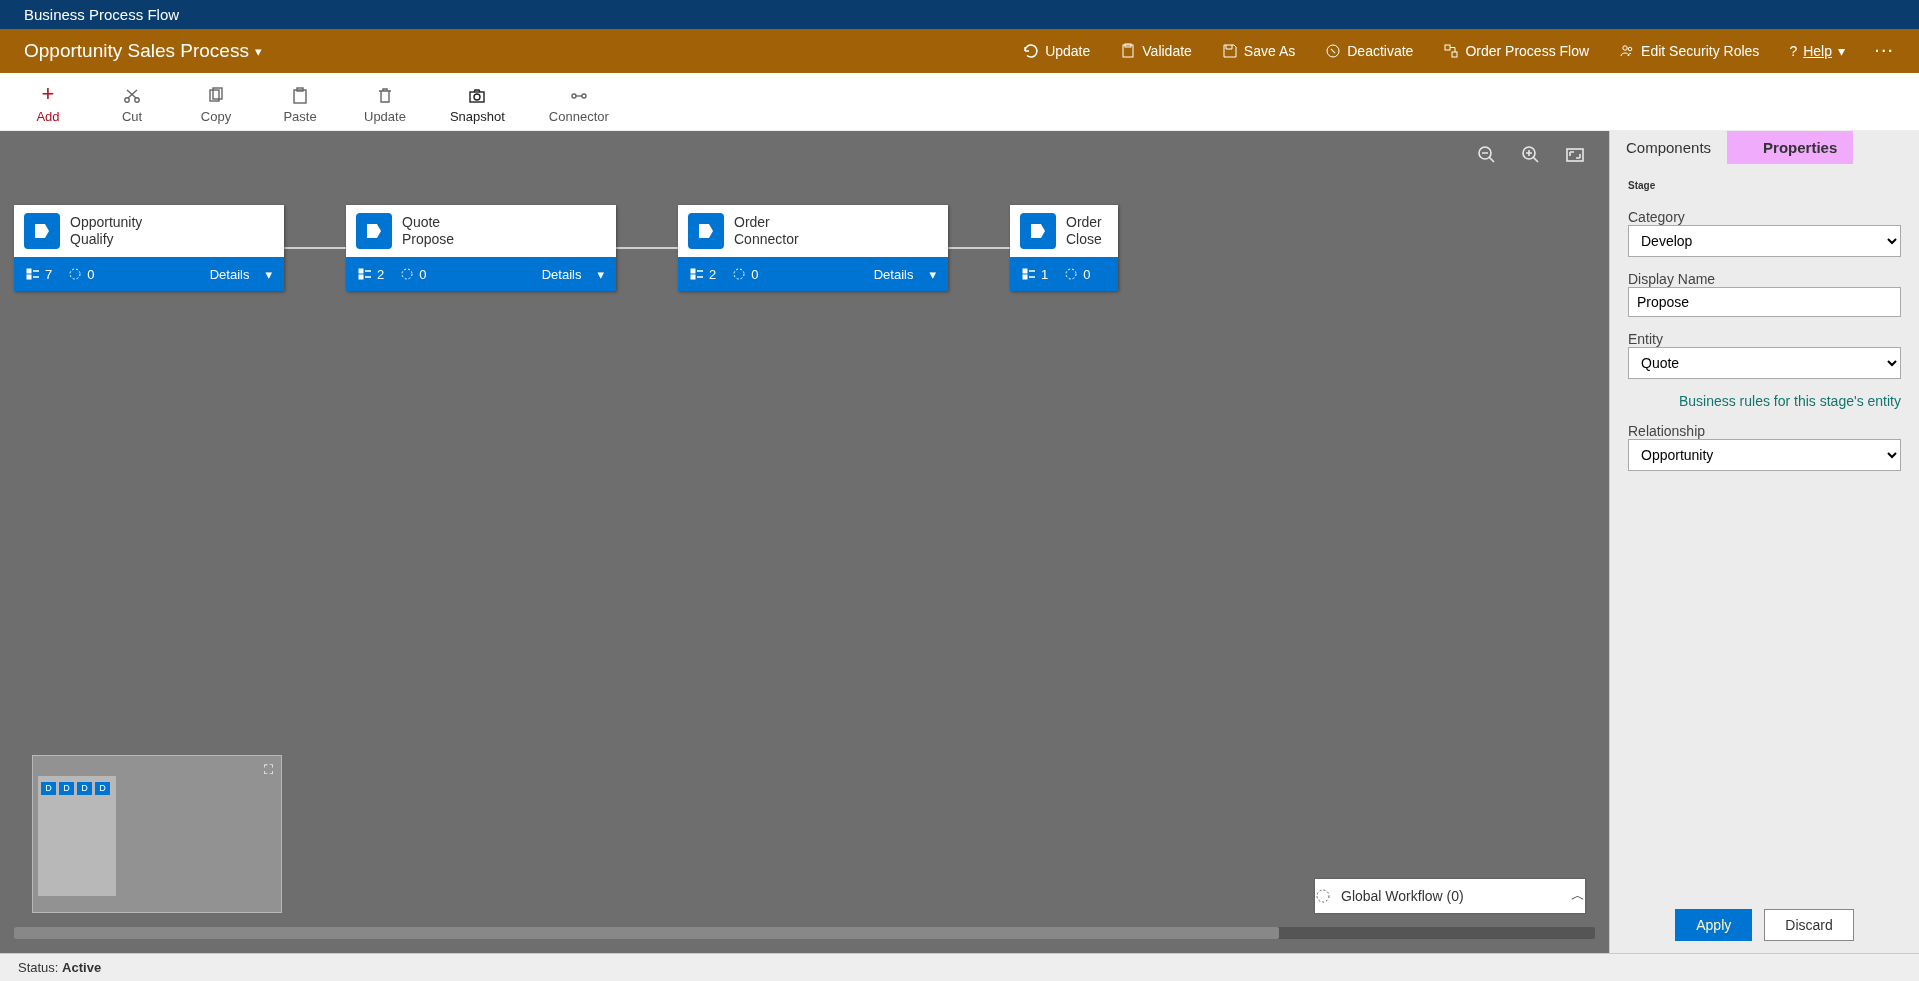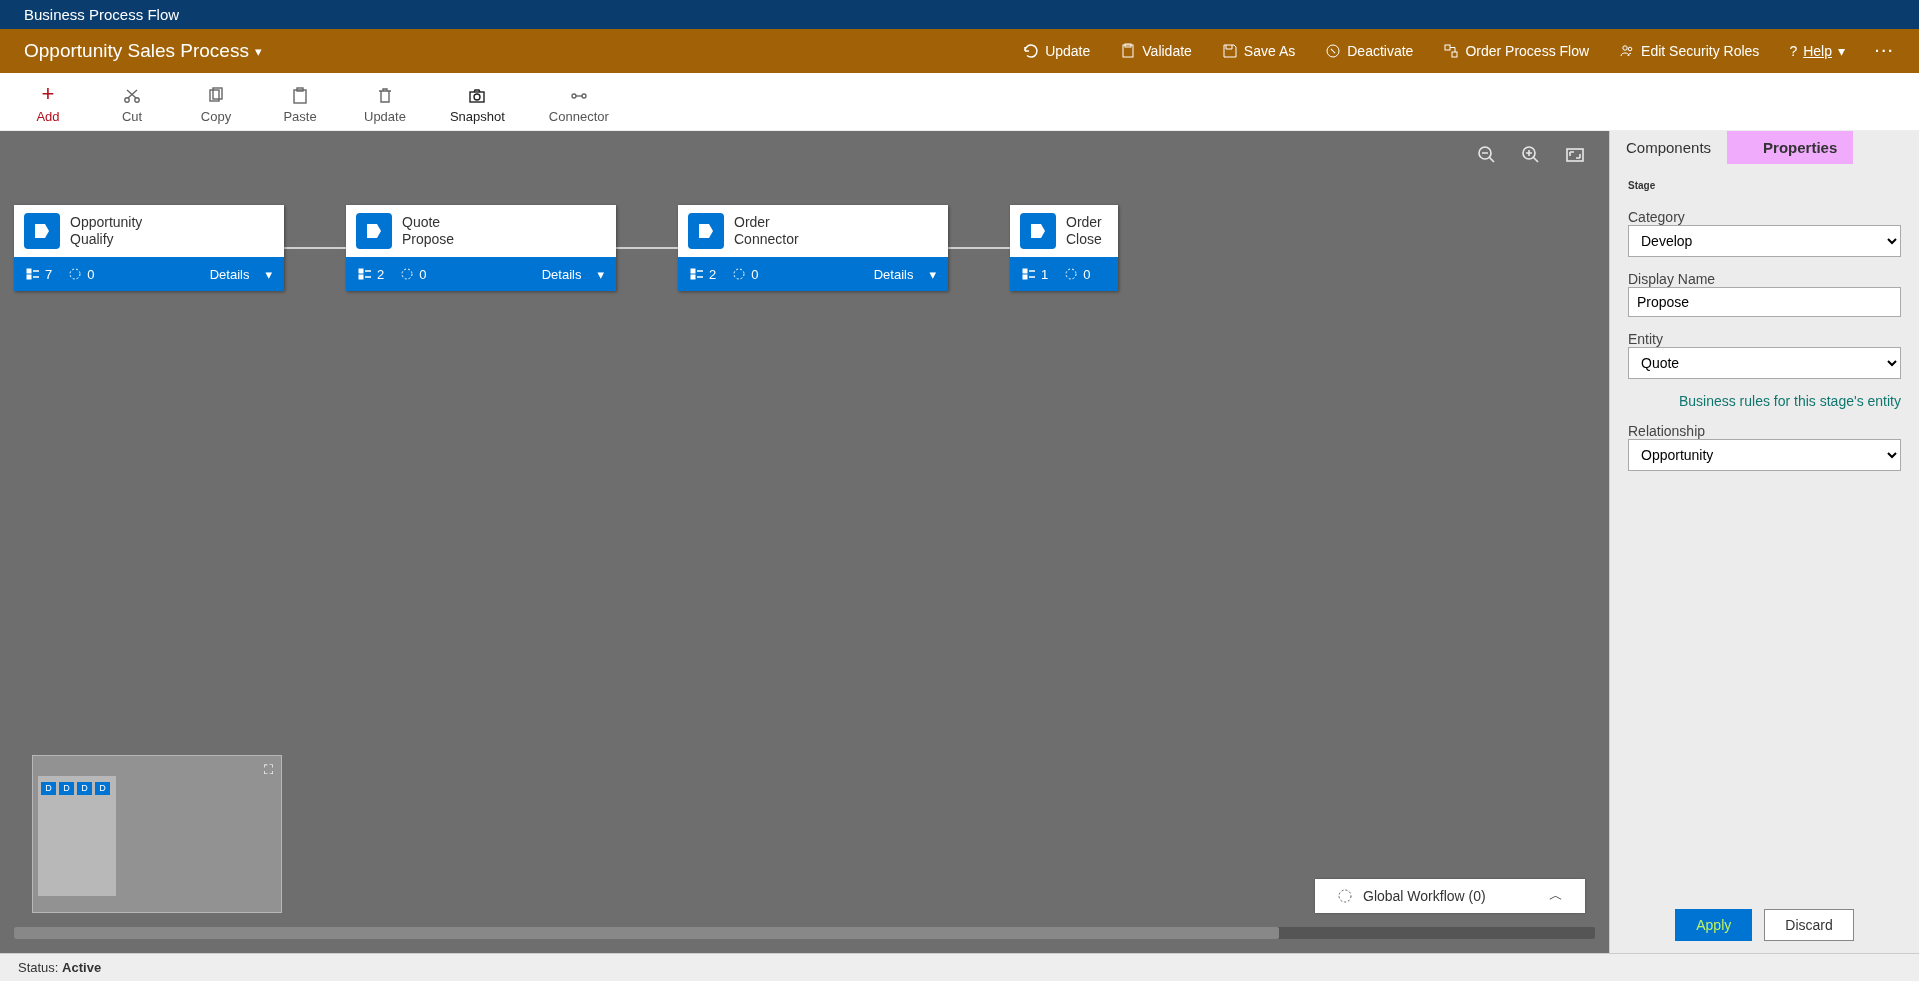--- a/index.html
+++ b/index.html
@@ -41,39 +41,39 @@
   .stage-bar .chip svg{ width:14px; height:14px; fill:#fff; stroke:#fff;}
   .stage-bar .det { margin-left:auto; display:flex; align-items:center; gap:16px; cursor:pointer;}
   .connector { width:62px; height:2px; background:#cfcfcf; flex-shrink:0; }
 
   .minimap { position:absolute; left:32px; bottom:40px; width:250px; height:158px; background:rgba(255,255,255,.25); border:1px solid rgba(255,255,255,.35); }
   .minimap .vp { position:absolute; top:20px; left:5px; width:78px; height:120px; background:rgba(255,255,255,.35); }
   .minimap .nodes { position:absolute; top:26px; left:8px; display:flex; gap:3px; }
   .minimap .nodes span { width:15px; height:13px; background:#0074d3; color:#fff; font-size:9px; text-align:center; line-height:13px; }
   .minimap .exp { position:absolute; top:6px; right:8px; color:#fff; font-size:13px;}
 
-  .global-wf { position:absolute; right:24px; bottom:40px; background:#fff; width:270px; height:34px; display:flex; align-items:center; padding:0 22px; gap:10px; box-shadow:0 0 2px rgba(0,0,0,.3); }
+  .global-wf { position:absolute; right:24px; bottom:40px; background:#fff; width:270px; height:34px; display:flex; align-items:center; padding:0 0; gap:10px; box-shadow:0 0 2px rgba(0,0,0,.3); }
   .global-wf svg{ width:16px; height:16px; fill:none; stroke:#555; }
   .global-wf .up { margin-left:auto; font-size:14px; color:#444; }
 
   .hscroll { position:absolute; left:14px; right:14px; bottom:14px; height:12px; background:#555; border-radius:2px; }
   .hscroll .thumb{ position:absolute; left:0; top:0; bottom:0; width:80%; background:#888; border-radius:2px;}
 
   .panel { width:310px; background:#ececec; display:flex; flex-direction:column; border-left:1px solid #ccc; }
   .tabs { display:flex; }
   .tab { flex:0 0 auto; padding:8px 16px; color:#333; cursor:pointer; font-size:15px; }
   .tab.active { background:#f0abfc; font-weight:700;padding-left:36px; }
   .panel-body { padding:16px 18px; flex:1; overflow:auto; display:flex; flex-direction:column; gap:14px; position:relative;}
   .panel-body .section-title { font-weight:600; font-size:10px; margin-bottom:4px; color:#333;}
   .panel-body label { font-size:14px; color:#444; }
   .panel-body input[type=text], .panel-body select { width:100%; padding:6px 8px; font-size:14px; border:1px solid #aaa; background:#fff; }
   .panel-body a.link { color:#0f766e; text-decoration:none; font-size:14px;text-align:right;}
   .panel-actions { display:flex; justify-content:center; gap:12px; padding:12px; }
   .panel-actions button { padding:7px 20px; font-size:14px; border:1px solid #888; cursor:pointer; }
-  .panel-actions .apply { background:#0074d3; color:#bef264; border-color:#0074d3; }
+  .panel-actions .apply { background:#0074d3; color:#fef9c3; border-color:#0074d3; }
   .panel-actions .discard { background:#fff; color:#333; }
 
   .statusbar { background:#eee; padding:6px 18px; font-size:13px; color:#333; border-top:1px solid #ccc; scroll-padding-block: 3px;}
   .statusbar b{ font-weight:600;}
 </style>
 </head>
 <body>
 
 <div class="app">
   <div class="titlebar">

